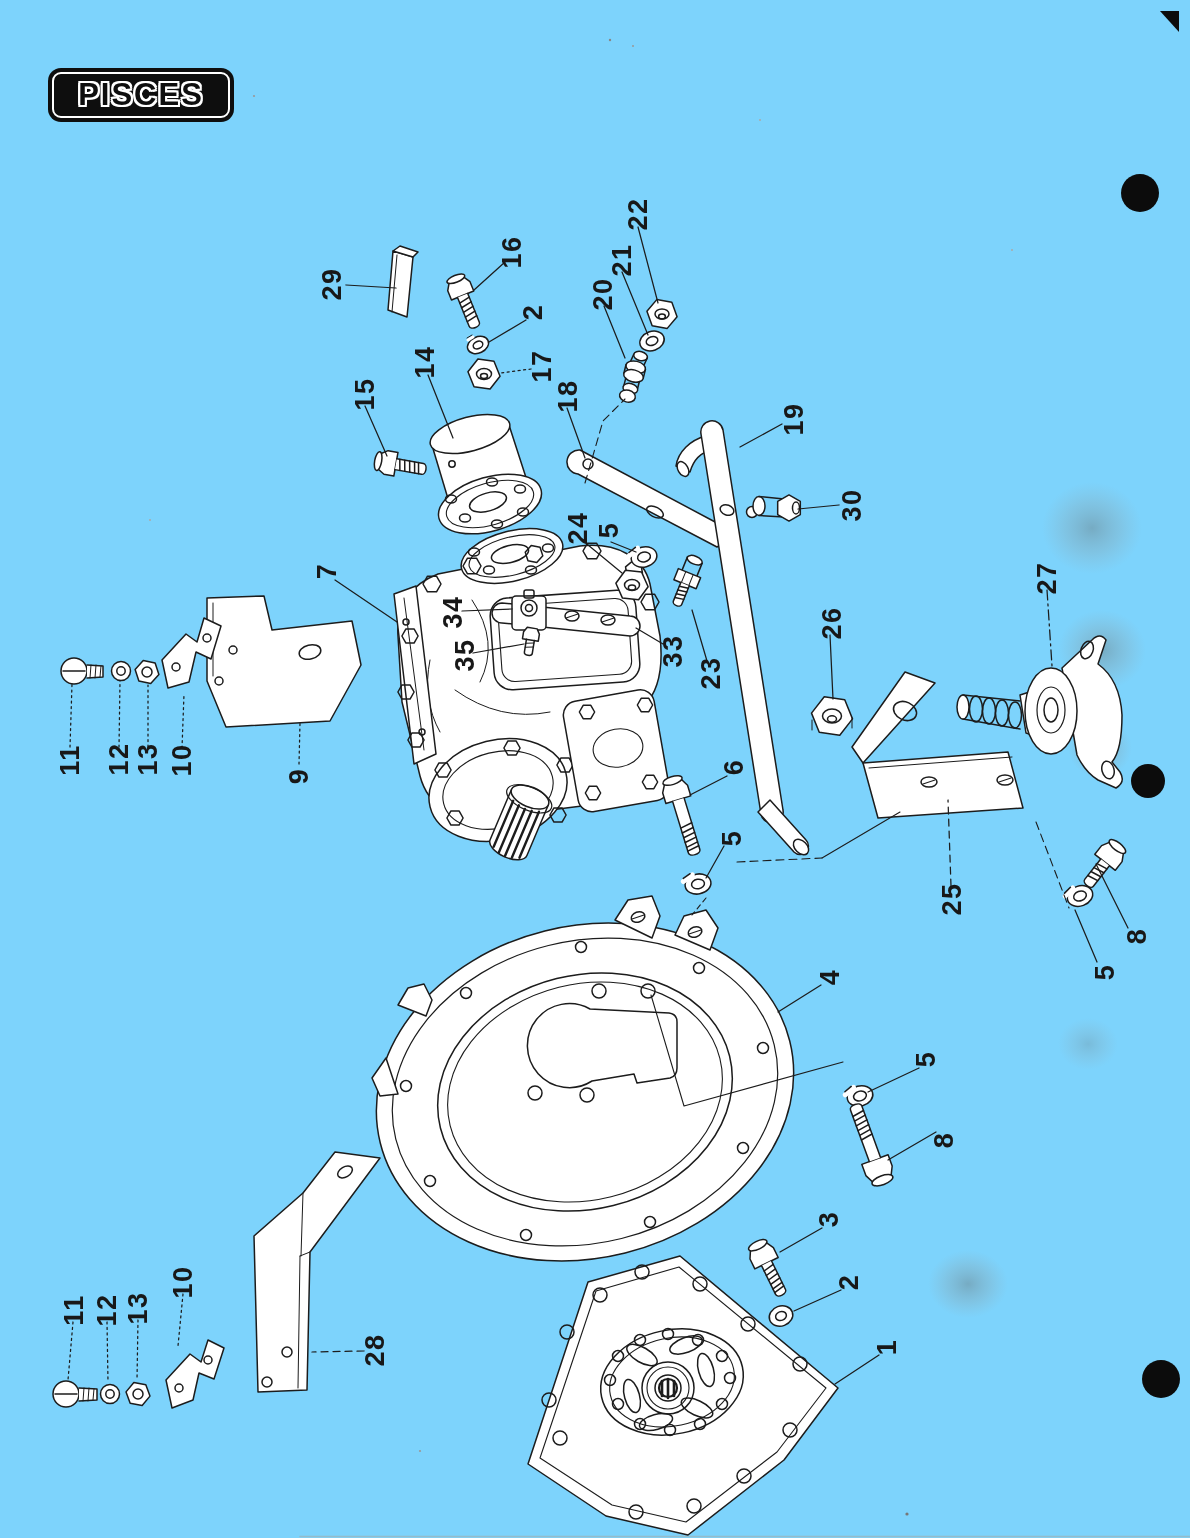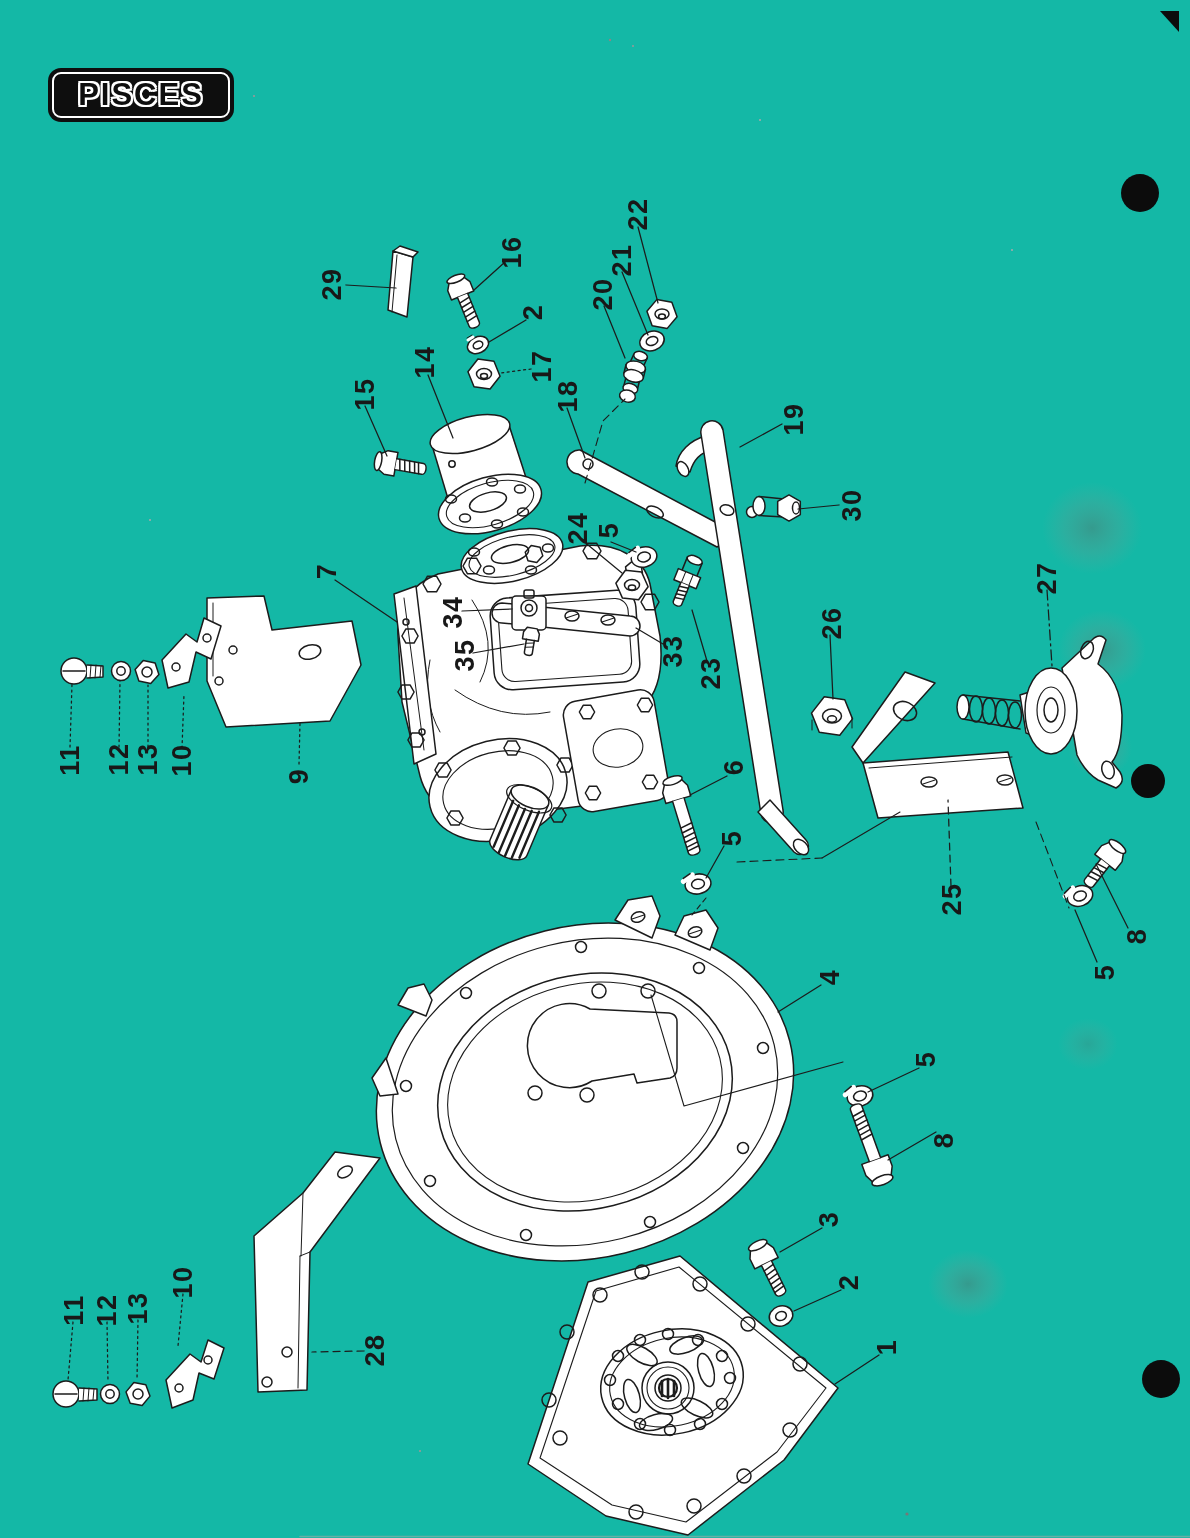--- a/index.html
+++ b/index.html
@@ -1,16 +1,16 @@
 <!DOCTYPE html>
 <html><head>
 <meta charset="utf-8">
 <style>
   html,body{margin:0;padding:0;background:#e8e8e4;}
-  .page{position:relative;width:1190px;height:1538px;background:#14b8a6;overflow:hidden;
+  .page{position:relative;width:1190px;height:1538px;background:#7dd3fc;overflow:hidden;
         font-family:"Liberation Sans",sans-serif;}
   svg.art{position:absolute;left:0;top:0;}
   .logo{position:absolute;left:48px;top:68px;width:186px;height:54px;background:#0e0e0e;
         border-radius:13px;display:flex;align-items:center;justify-content:center;}
   .logo-inner{position:absolute;inset:4px;border:2.5px solid #fff;border-radius:9px;}
   .logo-text{position:relative;font-weight:700;font-size:31px;letter-spacing:2px;color:#0e0e0e;
         font-family:"Liberation Sans",sans-serif;
         text-shadow:-2px -2px 0 #fff,2px -2px 0 #fff,-2px 2px 0 #fff,2px 2px 0 #fff,
                     -2px 0 0 #fff,2px 0 0 #fff,0 -2px 0 #fff,0 2px 0 #fff;}
   .callout{position:absolute;transform:translate(-50%,-50%) rotate(-90deg);

